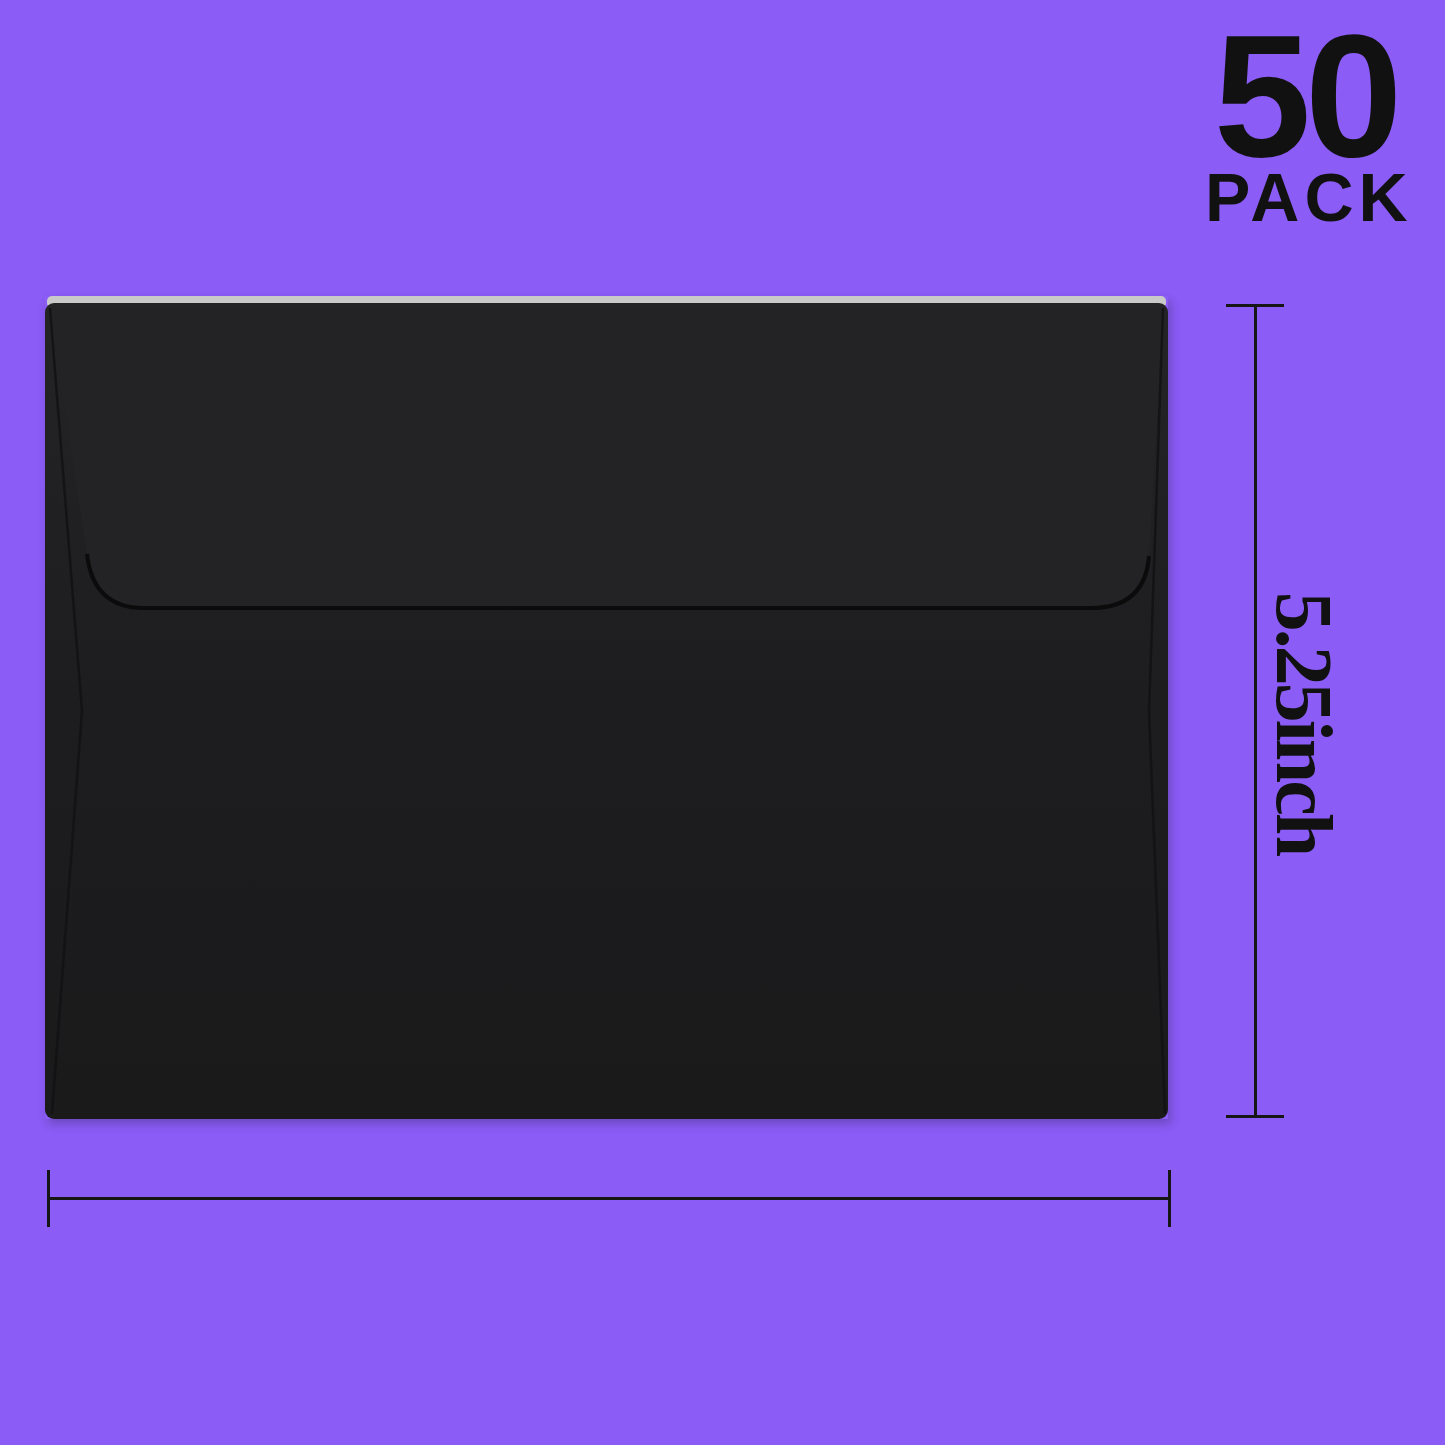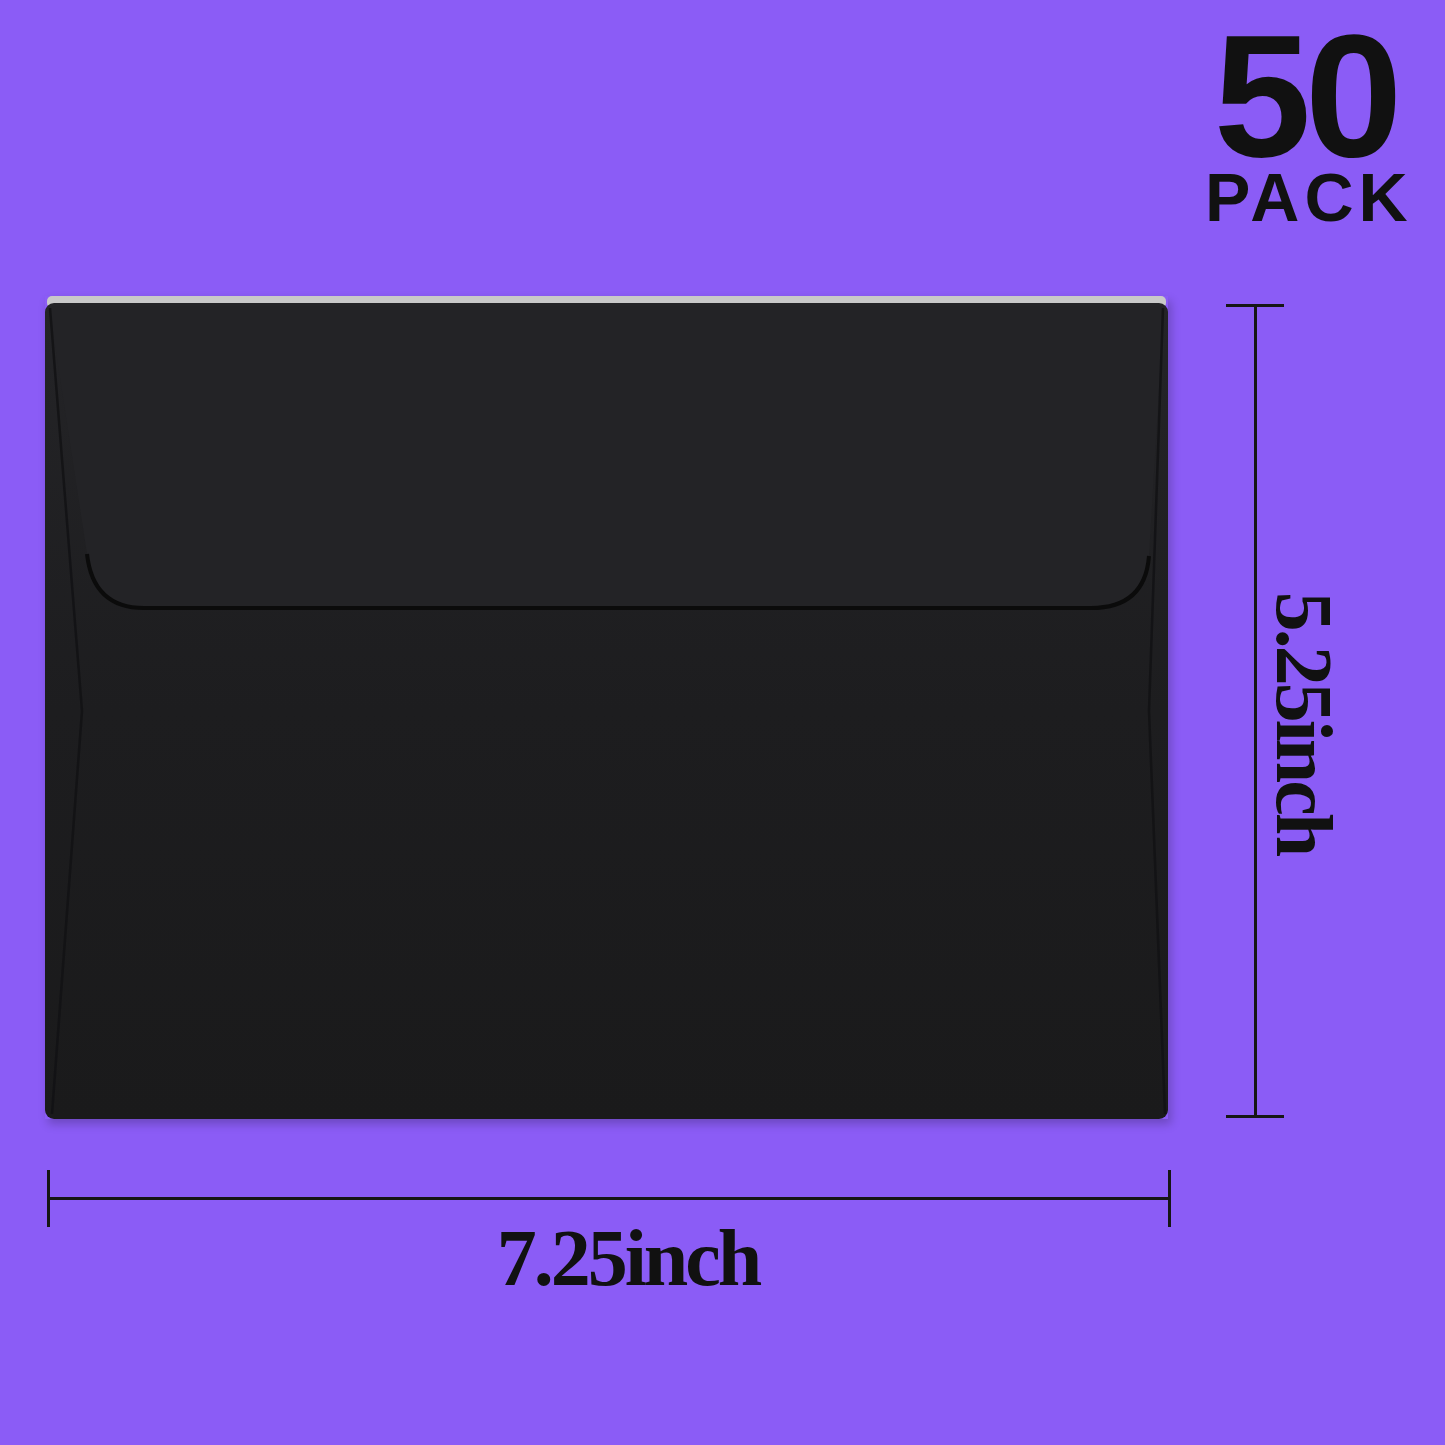--- a/index.html
+++ b/index.html
@@ -107,15 +107,14 @@
   </div>
 
   <div class="dim vline"></div>
   <div class="dim vcap-top"></div>
   <div class="dim vcap-bot"></div>
   <div class="dim-label vlabel">5.25inch</div>
 
   <div class="dim hline"></div>
   <div class="dim hcap-left"></div>
   <div class="dim hcap-right"></div>
-  <div class="dim-label hlabel">7.25inch</div>
 
 </div>
 
 </body></html>

